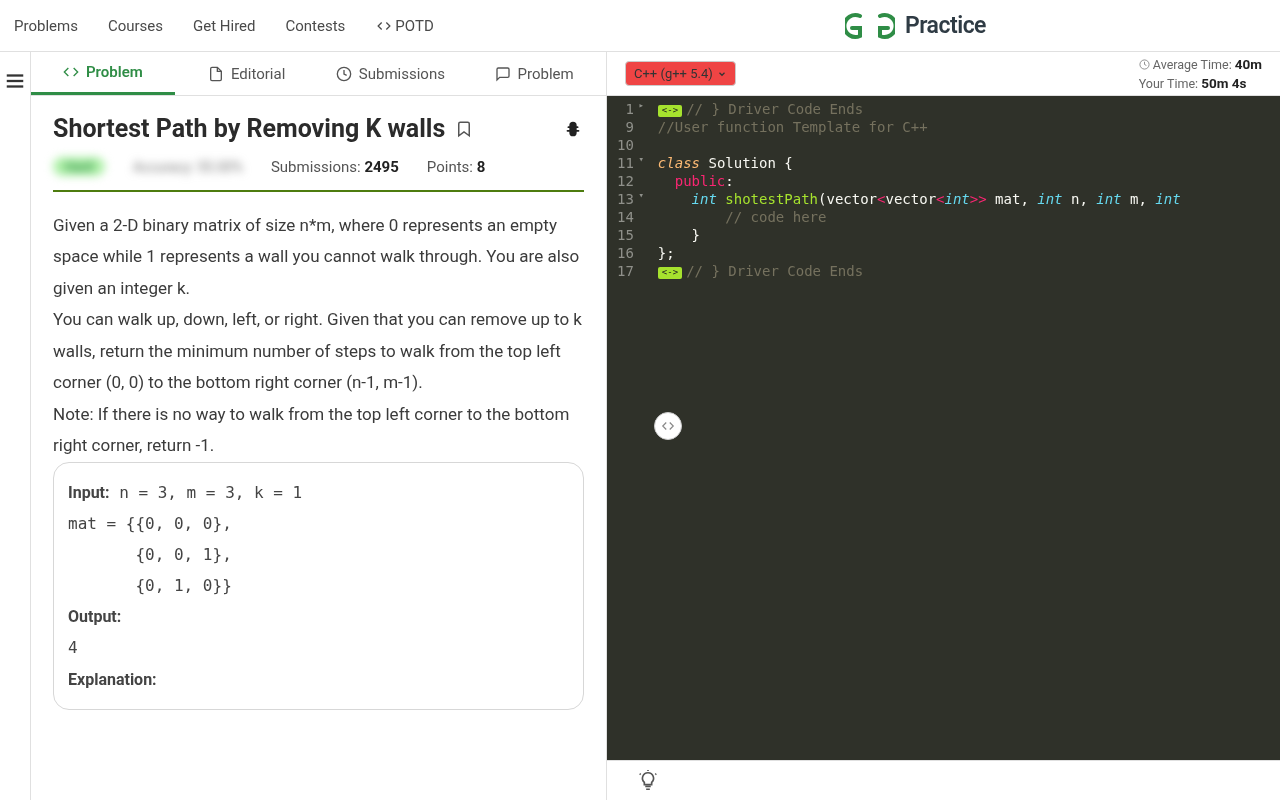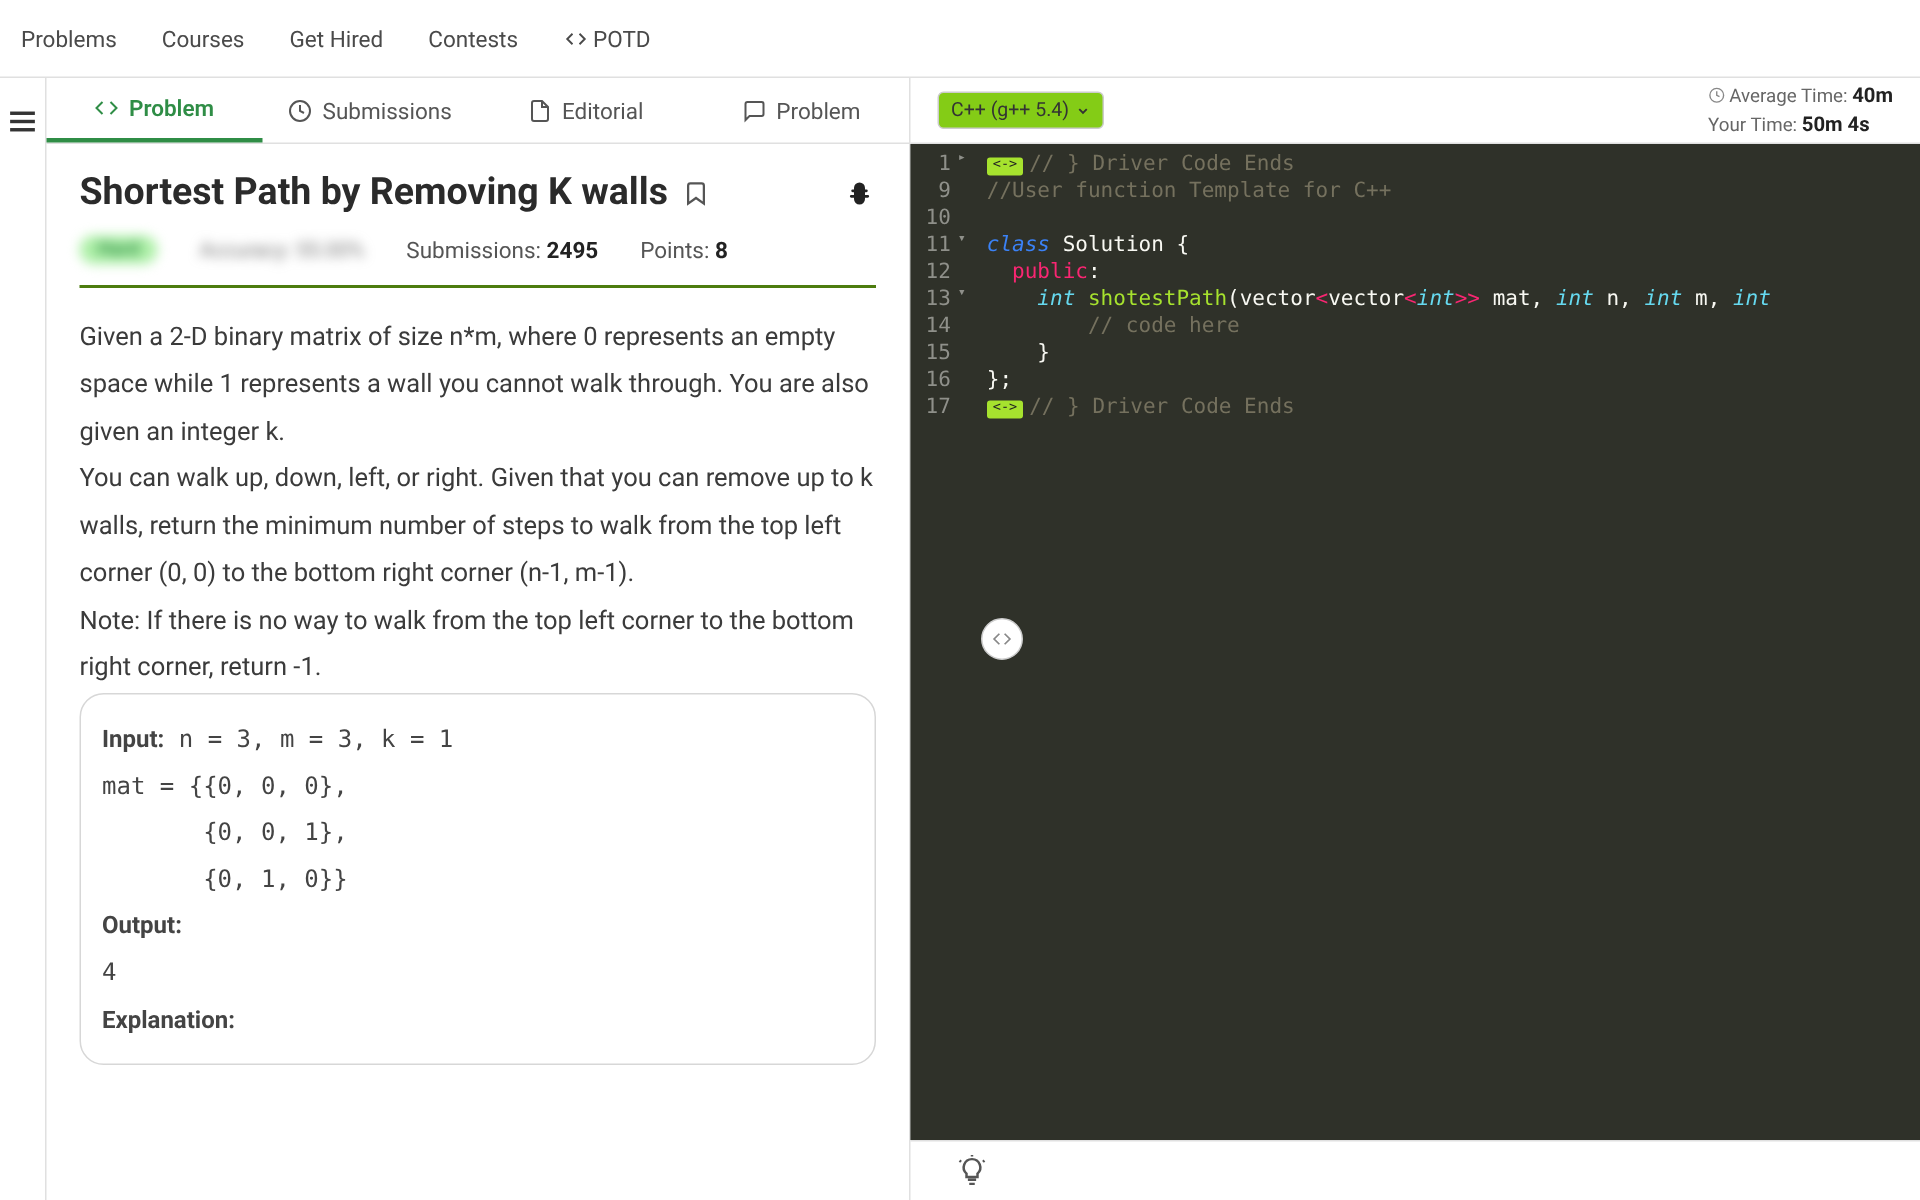--- a/index.html
+++ b/index.html
@@ -38,34 +38,34 @@
 
 .desc { margin-top: 18px; font-size: 17px; line-height: 1.85; color: #3b3b3b; }
 .desc b { font-weight: 400; }
 
 .example-h { font-size: 17px; font-weight: 700; margin-top: 34px; margin-bottom: 14px; }
 .example-box { border: 1px solid #d7d7d7; border-radius: 16px; padding: 14px 14px; font-family: ui-monospace, "SFMono-Regular", Menlo, Consolas, monospace; font-size: 16px; line-height: 1.95; color: #444; white-space: pre; overflow-x: auto; }
 .example-box b { font-weight: 700; font-family: -apple-system, BlinkMacSystemFont, "Segoe UI", Roboto, sans-serif; }
 
 .right-pane { flex: 1; display: flex; flex-direction: column; min-width: 0; }
 .editor-bar { display: flex; align-items: center; height: 44px; padding: 0 18px; border-bottom: 1px solid #e0e0e0; }
-.lang-select { border: 1px solid #ccc; border-radius: 4px; padding: 4px 8px; font-size: 13px; color: #333; background: #84cc16; cursor: pointer; display: flex; align-items: center; gap: 4px; }
+.lang-select { border: 1px solid #ccc; border-radius: 4px; padding: 4px 8px; font-size: 13px; color: #333; background: #ef4444; cursor: pointer; display: flex; align-items: center; gap: 4px; }
 .times { margin-left: auto; font-size: 12.5px; text-align: left; color: #666; line-height: 1.4; }
 .times .avg svg { width: 11px; height: 11px; vertical-align: -1px; }
 .times b { color: #222; font-weight: 700; font-size: 13.5px; }
 
 .code-area { flex: 1; background: #2f3129; display: flex; font-family: ui-monospace, "SFMono-Regular", Menlo, Consolas, monospace; font-size: 14px; line-height: 1.3; overflow: hidden; }
 .gutter { background: #2f3129; color: #8f908a; text-align: right; padding: 4px 8px 0 10px; user-select: none; }
 .gutter div { height: 18px; position: relative; }
 .gutter .fold::after { content: "▸"; position: absolute; right: -10px; top: 0; font-size: 9px; color: #8f908a; }
 .gutter .foldopen::after { content: "▾"; position: absolute; right: -10px; top: 0; font-size: 9px; color: #8f908a; }
 .code { padding: 4px 0 0 16px; color: #f8f8f2; white-space: pre; }
 .code div { height: 18px; }
 .c-comment { color: #75715e; }
-.c-key { color: #3b82f6; font-style: italic; }
+.c-key { color: #fdba74; font-style: italic; }
 .c-key2 { color: #f92672; }
 .c-type { color: #66d9ef; font-style: italic; }
 .c-func { color: #a6e22e; }
 .c-plain { color: #f8f8f2; }
 .fold-marker { display:inline-block; background:#a6e22e; color:#222; font-size:9px; padding:0 4px; border-radius:2px; vertical-align:1px; margin-right:4px;}
 
 .bottom-bar { height: 40px; border-top: 1px solid #e0e0e0; display: flex; align-items: center; padding: 0 30px; }
 .bottom-bar svg { width: 22px; height: 22px; cursor: pointer; }
 
 .splitter { position: absolute; left: 668px; top: 50%; transform: translate(-50%, -50%); width: 28px; height: 28px; background: #fff; border: 1px solid #ccc; border-radius: 50%; display: flex; align-items: center; justify-content: center; cursor: col-resize; z-index: 5; }
@@ -83,20 +83,27 @@
     <a>Get Hired</a>
     <a>Contests</a>
     <a class="potd-ico">
       <svg width="18" height="14" viewBox="0 0 24 24" fill="none" stroke="#4a4a4a" stroke-width="2.2">
           <polyline points="16 18 22 12 16 6"></polyline>
           <polyline points="8 6 2 12 8 18"></polyline>
         </svg>
       <span>POTD</span>
     </a>
   </div>
+  <div class="logo-wrap">
+    <svg class="logo-svg" viewBox="0 0 100 60">
+      <path d="M30 10 A22 22 0 1 0 30 50 L30 34 L14 34" fill="none" stroke="#2f8d46" stroke-width="8" stroke-linecap="round"></path>
+      <path d="M70 10 A22 22 0 1 1 70 50 L70 34 L86 34" fill="none" stroke="#2f8d46" stroke-width="8" stroke-linecap="round"></path>
+    </svg>
+    <span class="logo-text">Practice</span>
+  </div>
 </div>
 
 <div class="main">
   <div class="hamburger">
     <svg viewBox="0 0 24 24" fill="none" stroke="#333" stroke-width="2.5">
         <line x1="3" y1="6" x2="21" y2="6"></line>
         <line x1="3" y1="12" x2="21" y2="12"></line>
         <line x1="3" y1="18" x2="21" y2="18"></line>
       </svg>
   </div>
@@ -105,31 +112,31 @@
     <div class="tabs">
       <div class="tab active">
         <svg viewBox="0 0 24 24" fill="none" stroke="currentColor" stroke-width="2">
             <polyline points="16 18 22 12 16 6"></polyline>
             <polyline points="8 6 2 12 8 18"></polyline>
           </svg>
         <span>Problem</span>
       </div>
       <div class="tab">
         <svg viewBox="0 0 24 24" fill="none" stroke="currentColor" stroke-width="2">
+            <path d="M14 2H6a2 2 0 0 0-2 2v16a2 2 0 0 0 2 2h12a2 2 0 0 0 2-2V8z"></path>
+            <polyline points="14 2 14 8 20 8"></polyline>
+          </svg>
+        <span>Editorial</span>
+      </div>
+      <div class="tab">
+        <svg viewBox="0 0 24 24" fill="none" stroke="currentColor" stroke-width="2">
             <circle cx="12" cy="12" r="10"></circle>
             <polyline points="12 6 12 12 16 14"></polyline>
           </svg>
         <span>Submissions</span>
-      </div>
-      <div class="tab">
-        <svg viewBox="0 0 24 24" fill="none" stroke="currentColor" stroke-width="2">
-            <path d="M14 2H6a2 2 0 0 0-2 2v16a2 2 0 0 0 2 2h12a2 2 0 0 0 2-2V8z"></path>
-            <polyline points="14 2 14 8 20 8"></polyline>
-          </svg>
-        <span>Editorial</span>
       </div>
       <div class="tab">
         <svg viewBox="0 0 24 24" fill="none" stroke="currentColor" stroke-width="2">
             <path d="M21 15a2 2 0 0 1-2 2H7l-4 4V5a2 2 0 0 1 2-2h14a2 2 0 0 1 2 2z"></path>
           </svg>
         <span>Problem</span>
       </div>
     </div>
 
     <div class="problem-scroll">

